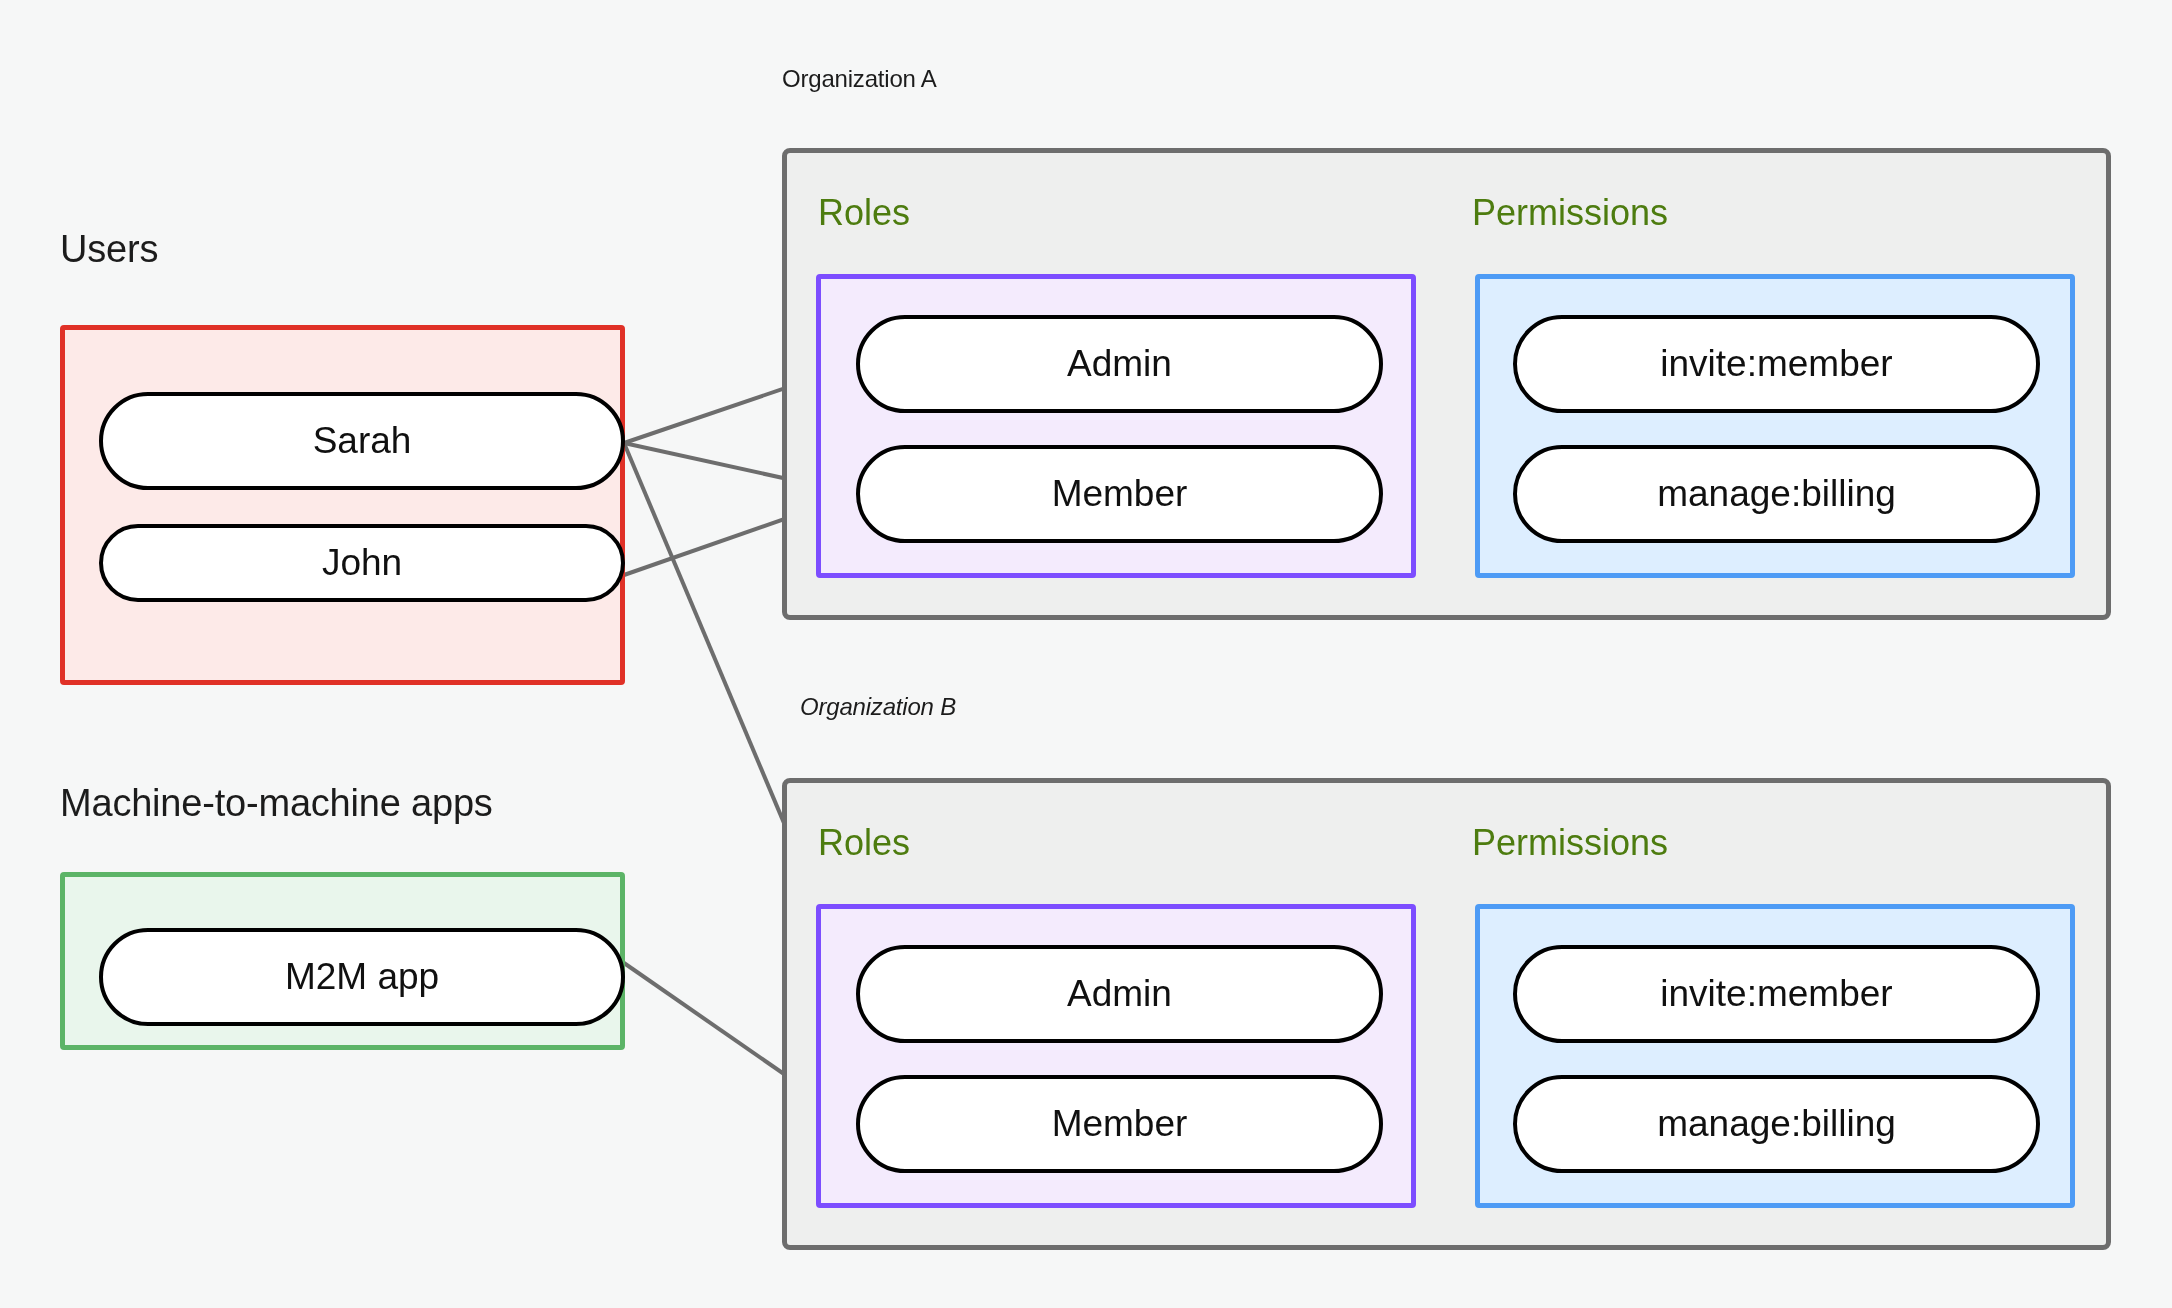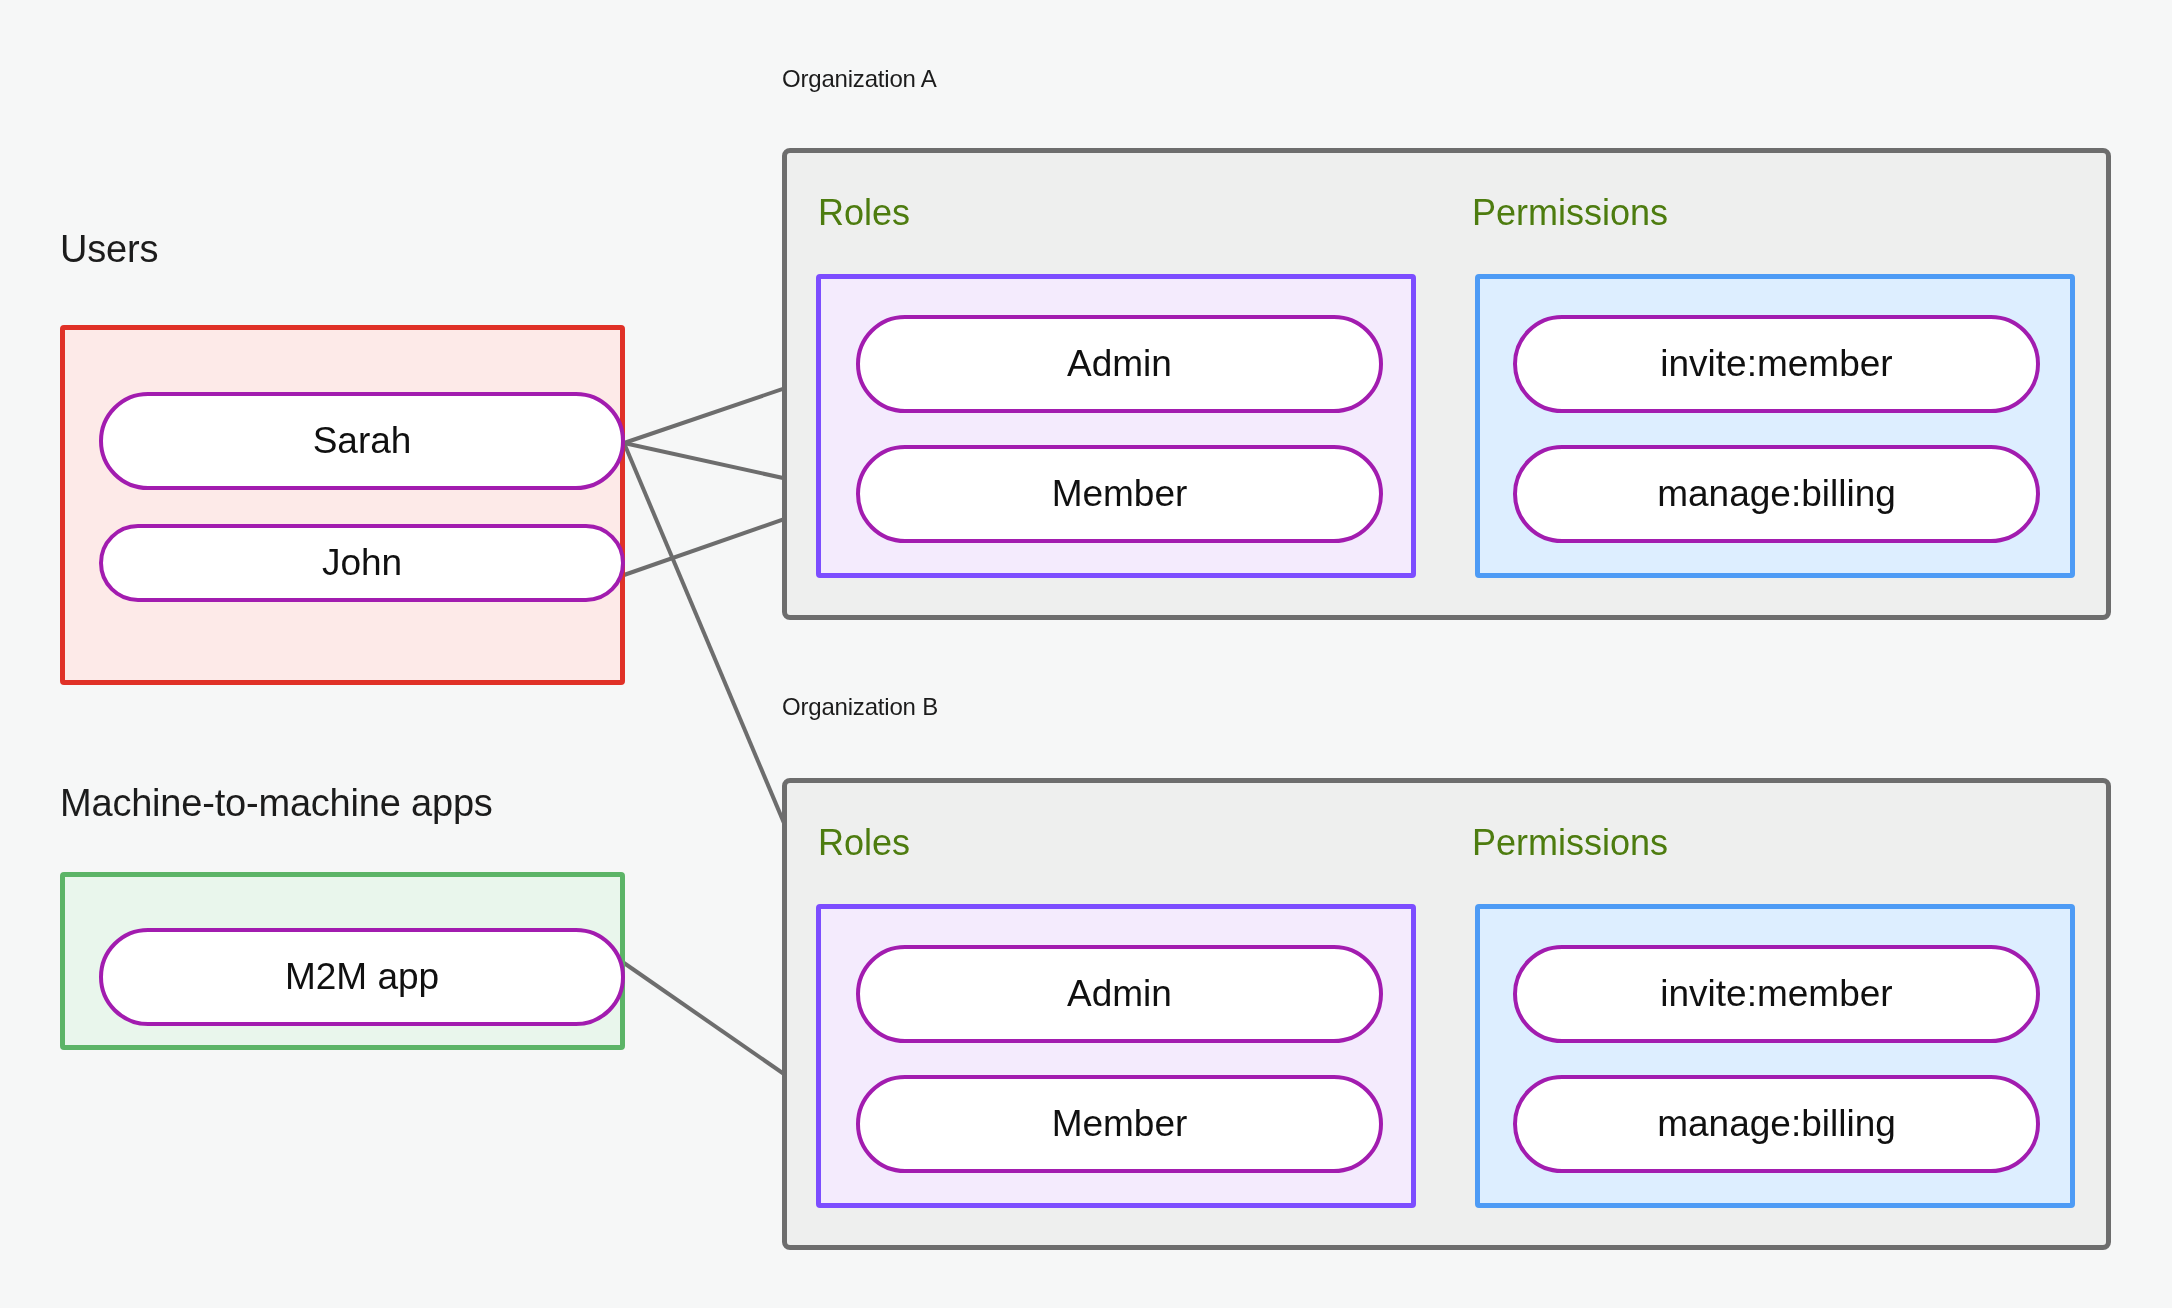--- a/index.html
+++ b/index.html
@@ -61,21 +61,21 @@
   .box-green  { background: #e9f6ec; border: 5px solid #5cb467; }
   .box-org    { background: #eeefee; border: 5px solid #6d6d6d; border-radius: 8px; }
   .box-purple { background: #f4ebfd; border: 5px solid #7c4dff; }
   .box-blue   { background: #ddeeff; border: 5px solid #4d9bf5; }
 
   
   .pill {
     position: absolute;
     box-sizing: border-box;
     background: #ffffff;
-    border: 4px solid #a21caf;
+    border: 4px solid #000000;
     border-radius: 999px;
     display: flex;
     align-items: center;
     justify-content: center;
     font-size: 37px;
     color: #101010;
     white-space: nowrap;
   }
 </style>
 </head>
@@ -159,21 +159,21 @@
       <span>Member</span>
     </div>
 
     <div class="pill" style="left:1513px; top:315px; width:527px; height:98px;">
       <span>invite:member</span>
     </div>
     <div class="pill" style="left:1513px; top:445px; width:527px; height:98px;">
       <span>manage:billing</span>
     </div>
 
-    <div class="org-title" style="left:782px; top:693px;">Organization B</div>
+    <div class="org-title" style="left:800px; top:693px;font-style:italic;">Organization B</div>
 
     <div class="box box-org" style="left:782px; top:778px; width:1329px; height:472px;"></div>
 
     <div class="sub-title" style="left:818px; top:822px;">Roles</div>
     <div class="sub-title" style="left:1472px; top:822px;">Permissions</div>
 
     <div class="box box-purple" style="left:816px; top:904px; width:600px; height:304px;"></div>
     <div class="box box-blue" style="left:1475px; top:904px; width:600px; height:304px;"></div>
 
     <div class="pill" style="left:856px; top:945px; width:527px; height:98px;">

